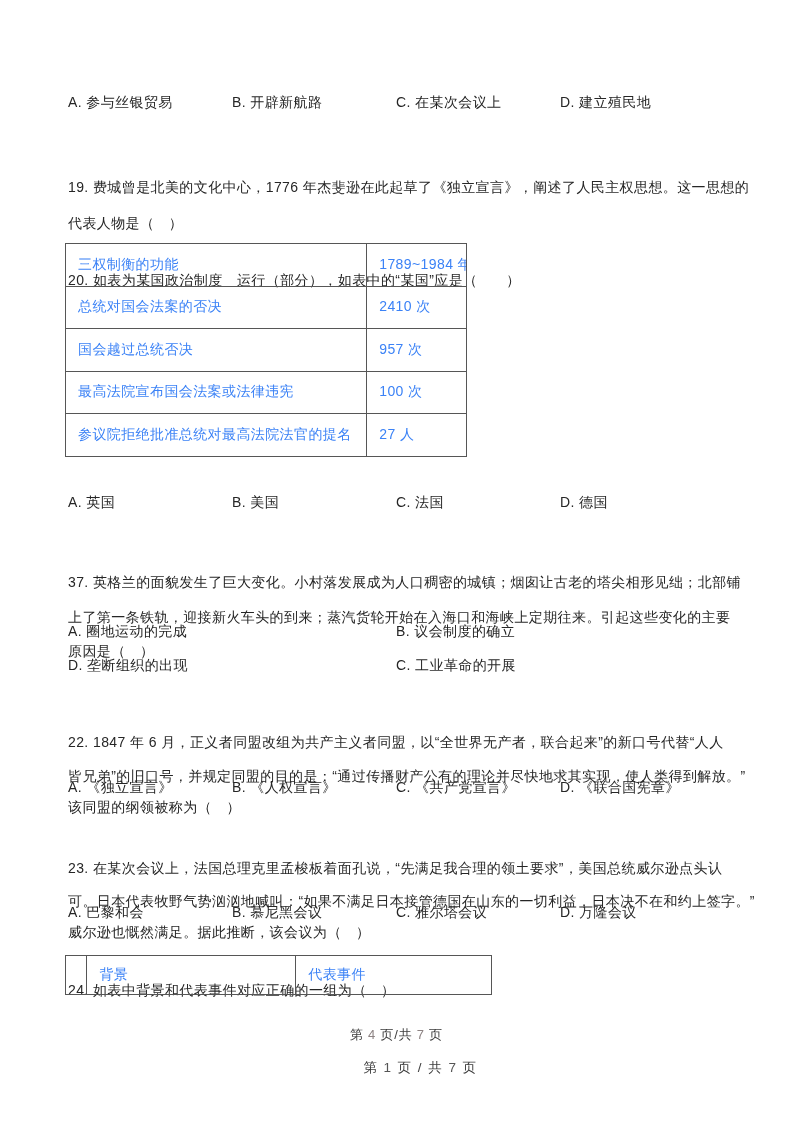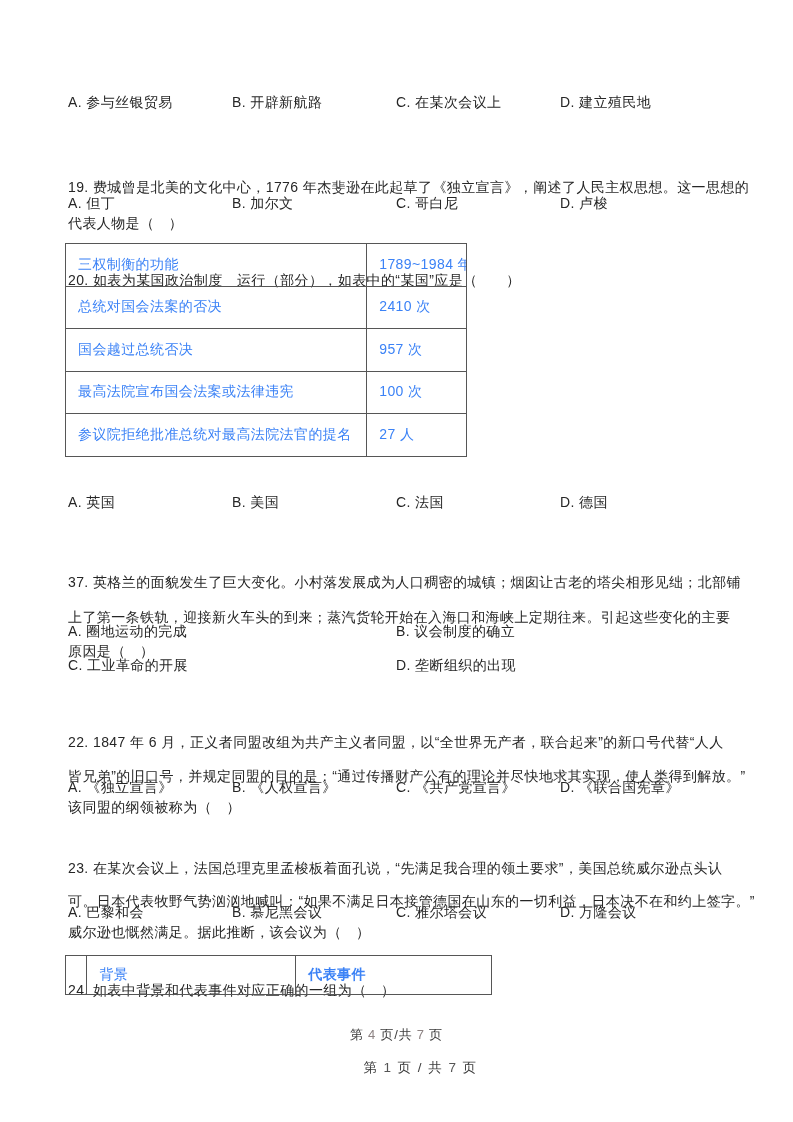--- a/index.html
+++ b/index.html
@@ -47,21 +47,21 @@
     overflow: hidden;
   }
   .t20 { left: 65px; top: 243px; width: 402px; }
   .t20 td { height: 41.5px; }
   .t20 td.lbl { width: 278px; }
   .t20 td.val { width: 78px; }
   .t24 { left: 65px; top: 955px; width: 427px; }
   .t24 td { height: 38px; }
   .t24 td.idx { width: 20px; padding: 0; }
   .t24 td.bg  { width: 184px; }
-  .t24 td.ev  { width: 171px; font-weight: bold; }
+  .t24 td.ev  { width: 171px; }
   .footer {
     position: absolute;
     left: 0;
     width: 100%;
     text-align: center;
     font-size: 13px;
     color: #3d3d3d;
     letter-spacing: 1px;
     line-height: 18px;
   }
@@ -78,26 +78,20 @@
 
   <div class="optrow" style="top:92px">
     <span>A. 参与丝银贸易</span>
     <span>B. 开辟新航路</span>
     <span>C. 在某次会议上</span>
     <span>D. 建立殖民地</span>
   </div>
 
   <div class="line" style="top:129px">19. 费城曾是北美的文化中心，1776 年杰斐逊在此起草了《独立宣言》，阐述了人民主权思想。这一思想的</div>
   <div class="line" style="top:165px">代表人物是（　）</div>
-  <div class="optrow" style="top:193px">
-    <span>A. 但丁</span>
-    <span>B. 加尔文</span>
-    <span>C. 哥白尼</span>
-    <span>D. 卢梭</span>
-  </div>
 
   <div class="line" style="top:222px">20. 如表为某国政治制度　运行（部分），如表中的“某国”应是（　　）</div>
   <table class="qtable t20">
     <tbody>
       <tr>
         <td class="lbl">三权制衡的功能</td>
         <td class="val">1789~1984 年</td>
       </tr>
       <tr>
         <td class="lbl">总统对国会法案的否决</td>
@@ -125,22 +119,22 @@
   </div>
 
   <div class="line" style="top:524px">37. 英格兰的面貌发生了巨大变化。小村落发展成为人口稠密的城镇；烟囱让古老的塔尖相形见绌；北部铺</div>
   <div class="line" style="top:559px">上了第一条铁轨，迎接新火车头的到来；蒸汽货轮开始在入海口和海峡上定期往来。引起这些变化的主要</div>
   <div class="line" style="top:593px">原因是（　）</div>
   <div class="optrow two" style="top:621px">
     <span>A. 圈地运动的完成</span>
     <span>B. 议会制度的确立</span>
   </div>
   <div class="optrow two" style="top:655px">
+    <span>D. 垄断组织的出现</span>
     <span>C. 工业革命的开展</span>
-    <span>D. 垄断组织的出现</span>
   </div>
 
   <div class="line" style="top:684px">22. 1847 年 6 月，正义者同盟改组为共产主义者同盟，以“全世界无产者，联合起来”的新口号代替“人人</div>
   <div class="line" style="top:718px">皆兄弟”的旧口号，并规定同盟的目的是：“通过传播财产公有的理论并尽快地求其实现，使人类得到解放。”</div>
   <div class="line" style="top:749px">该同盟的纲领被称为（　）</div>
   <div class="optrow" style="top:777px">
     <span>A. 《独立宣言》</span>
     <span>B. 《人权宣言》</span>
     <span>C. 《共产党宣言》</span>
     <span>D. 《联合国宪章》</span>

